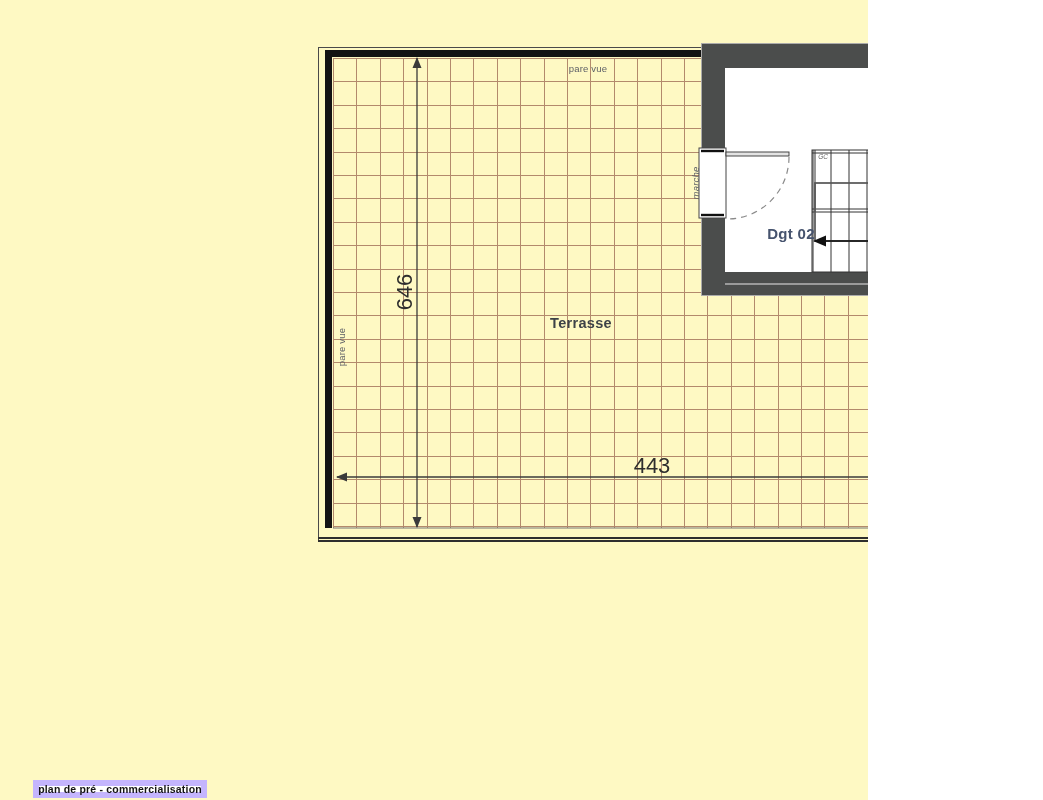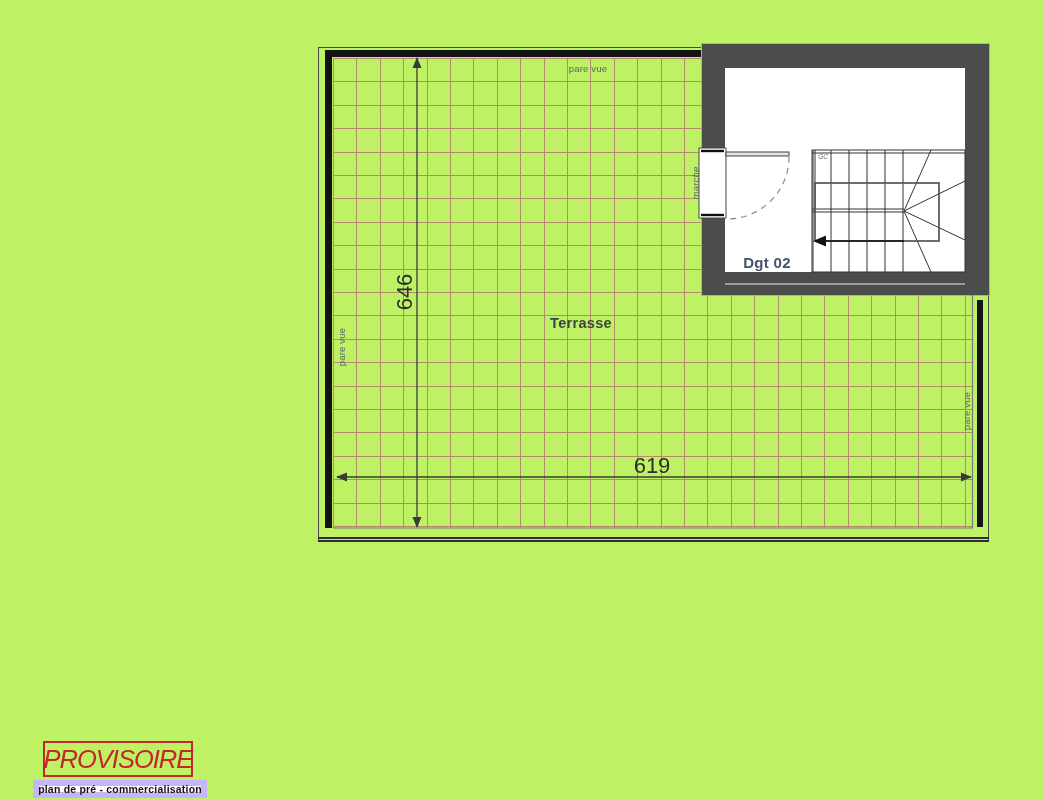--- a/index.html
+++ b/index.html
@@ -2,21 +2,21 @@
 <html style="--tile: #b38a6c; --wall: #131313; --room-wall: #4b4d4c; --dim: #3a3a3a; --label-gray: #5c5f66; --terrasse: #3d4247; --dgt: #46536e; --stamp-red: #c4262c;"><head>
 <meta charset="utf-8">
 <style>
   :root{
     --tile:#b38a6c; --wall:#131313; --room-wall:#4b4d4c; --dim:#3a3a3a;
     --label-gray:#5c5f66; --terrasse:#3d4247; --dgt:#46536e; --stamp-red:#c4262c;
     --grid-edge:#777777;
   }
   *{box-sizing:border-box;margin:0;padding:0}
   body{background:#ffffff;font-family:"Liberation Sans",sans-serif;}
-  .canvas{position:relative;width:1043px;height:800px;background:#bef264;overflow:hidden;}
+  .canvas{position:relative;width:868px;height:800px;background:#fef9c3;overflow:hidden;}
   .abs{position:absolute;}
   
   .grid{
     left:333px;top:58px;width:640px;height:470px;
     background-image:
       repeating-linear-gradient(to right, var(--tile) 0 1px, transparent 1px 23.4px),
       repeating-linear-gradient(to bottom, var(--tile) 0 1px, transparent 1px 23.4px);
   }
   
   .wall{background:var(--wall);}
@@ -135,26 +135,23 @@
       <polygon points="972,477 961,472.5 961,481.5" class="dimhead"></polygon>
     </g>
   </svg>
 
   <div class="lbl small" style="left:588px;top:68px;">pare vue</div>
   <div class="lbl rot small" style="left:341px;top:347px;">pare vue</div>
   <div class="lbl rot small" style="left:966px;top:411px;">pare vue</div>
   <div class="lbl rot small marche" style="left:695px;top:183px;">marche</div>
 
   <div class="lbl terrasse" style="left:581px;top:323px;text-align:center;">Terrasse</div>
-  <div class="lbl dgt" style="left:767px;top:233px;margin-top:29px;">Dgt 02</div>
+  <div class="lbl dgt" style="left:791px;top:233px;">Dgt 02</div>
   <div class="lbl gc" style="left:823px;top:156px;">GC</div>
 
   <div class="lbl rot dimtxt" style="left:405px;top:292px;">646</div>
-  <div class="lbl dimtxt" style="left:652px;top:466px;">619</div>
+  <div class="lbl dimtxt" style="left:652px;top:466px;">443</div>
 
-  <div class="abs stamp-box">
-    <span class="stamp-title">PROVISOIRE</span>
-  </div>
   <div class="abs sub-box">
     <span class="sub-title">plan de pré - commercialisation</span>
   </div>
 
 </div>
 
 </body></html>

